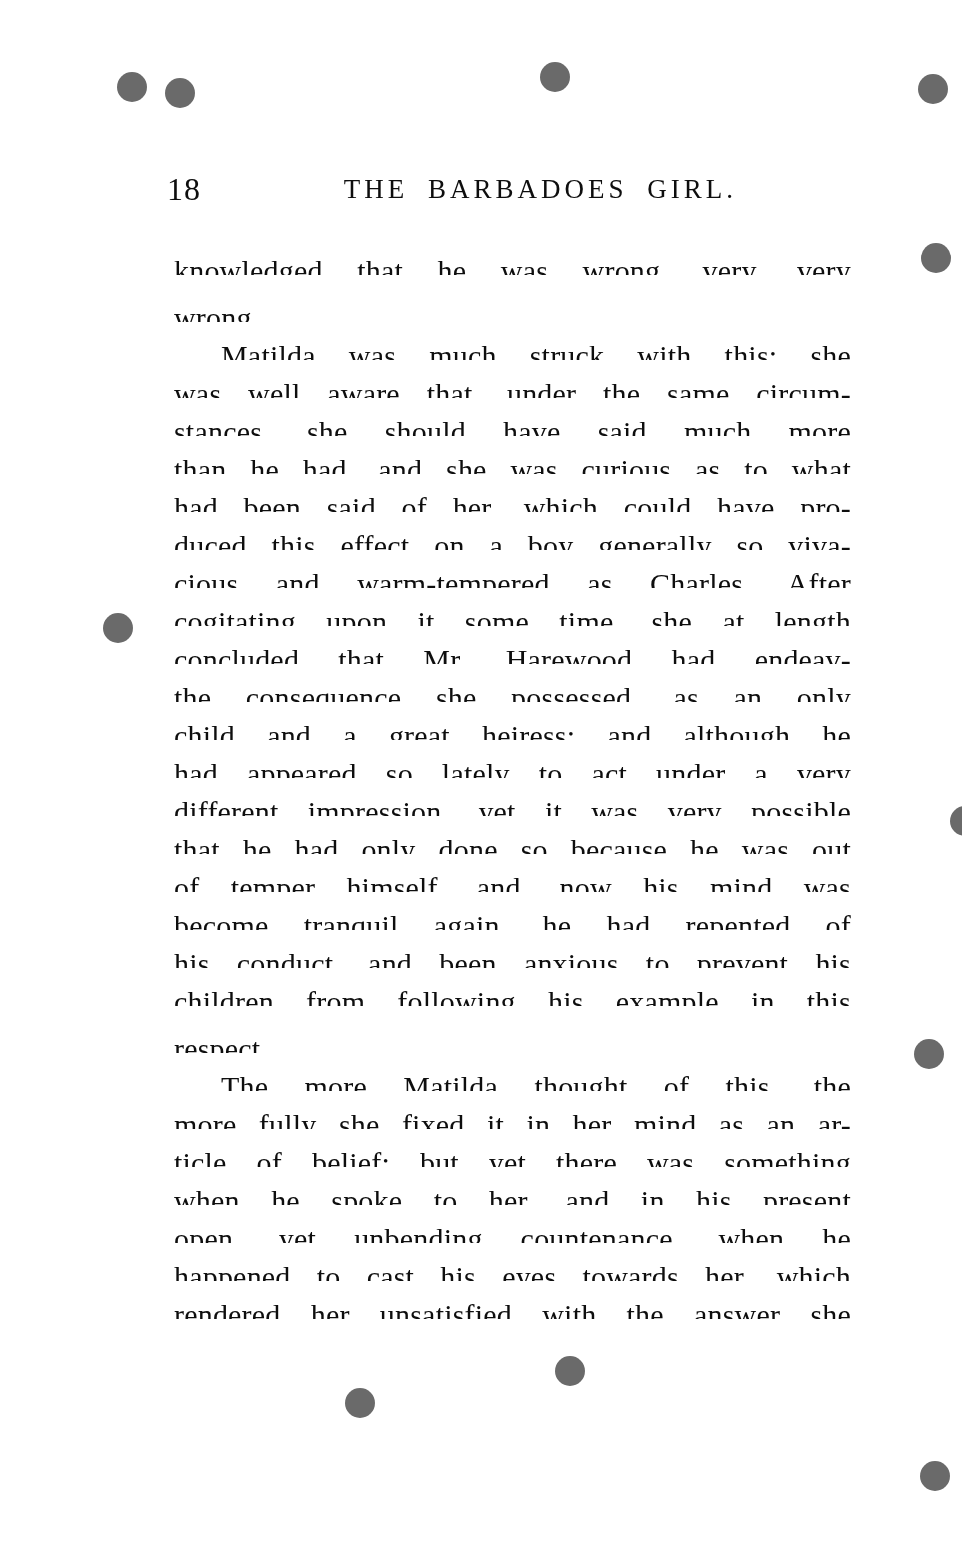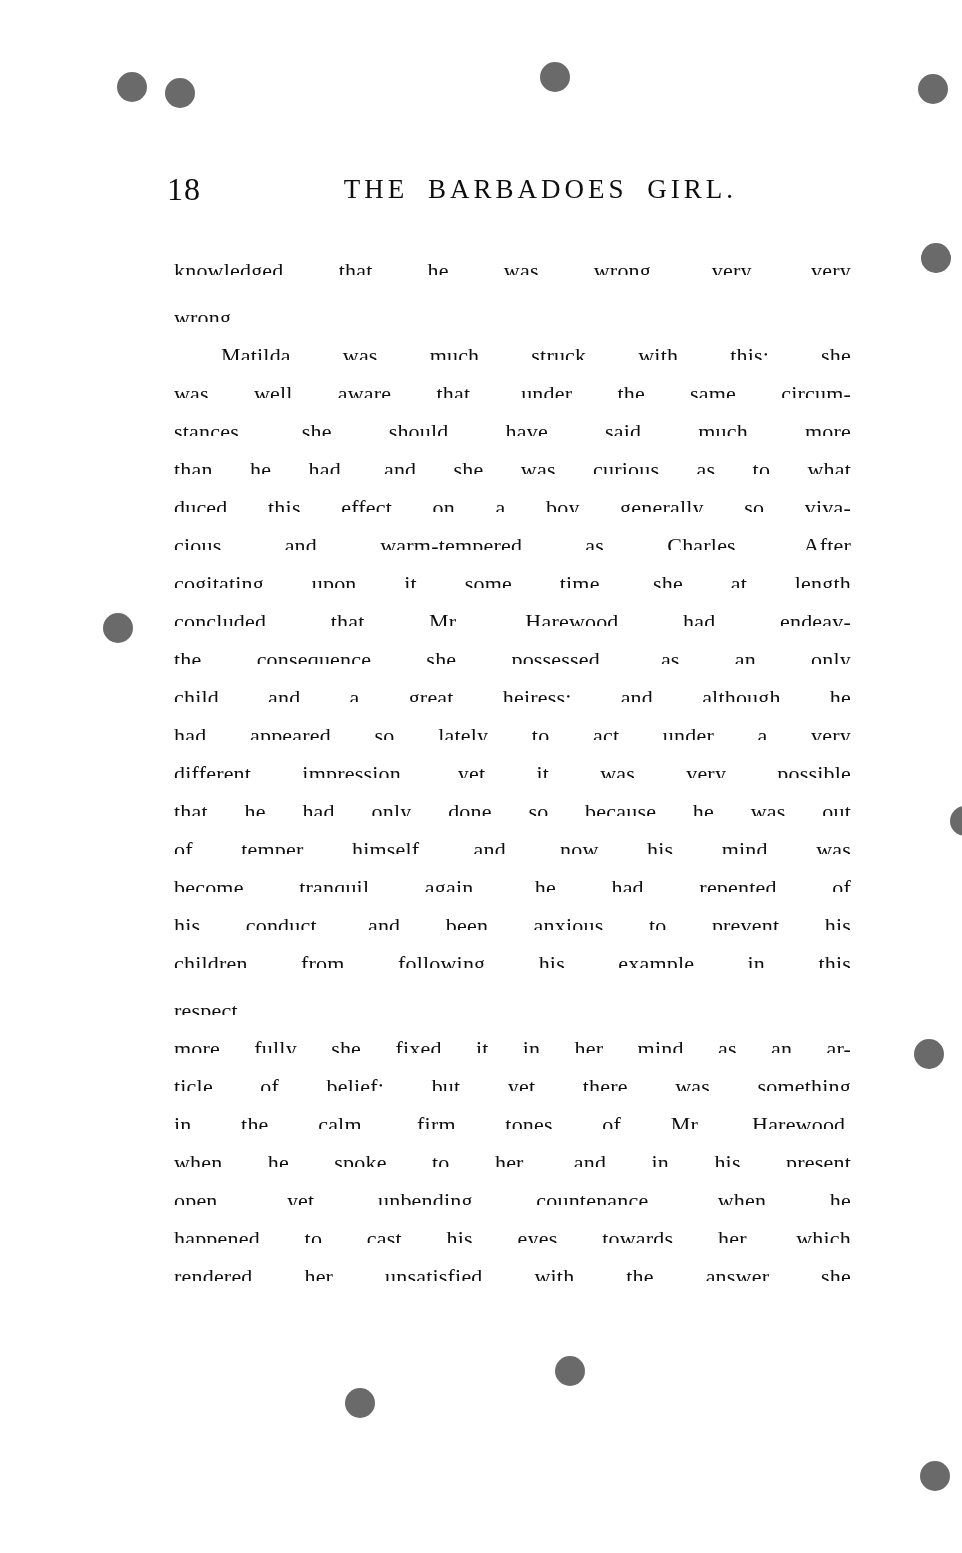--- a/index.html
+++ b/index.html
@@ -41,21 +41,21 @@
     word-spacing: 9px;
     white-space: nowrap;
   }
   .body-text {
     position: absolute;
     top: 207px;
     left: 129px;
     width: 737px;
   }
   .line {
-    font-size: 22px;
+    font-size: 30px;
     line-height: 38px;
     height: 38px;
     letter-spacing: 0.2px;
     text-align: justify;
     text-align-last: justify;
     overflow: hidden;
     white-space: nowrap;
   }
   .line.nojust {
     text-align: left;
@@ -82,37 +82,38 @@
     <span class="title">THE BARBADOES GIRL.</span>
   </div>
 
   <div class="body-text">
       <div class="line">knowledged that he was wrong, very, very</div>
       <div class="line nojust">wrong.</div>
       <div class="line indent">Matilda was much struck with this; she</div>
       <div class="line">was well aware that, under the same circum-</div>
       <div class="line">stances, she should have said much more</div>
       <div class="line">than he had, and she was curious as to what</div>
+      <div class="line">had been said of her, which could have pro-</div>
       <div class="line">duced this effect on a boy generally so viva-</div>
       <div class="line">cious and warm-tempered as Charles.  After</div>
       <div class="line">cogitating upon it some time, she at length</div>
       <div class="line">concluded that Mr. Harewood had endeav-</div>
       <div class="line">the consequence she possessed, as an only</div>
       <div class="line">child and a great heiress; and although he</div>
       <div class="line">had appeared so lately to act under a very</div>
       <div class="line">different impression, yet it was very possible</div>
       <div class="line">that he had only done so because he was out</div>
       <div class="line">of temper himself, and, now his mind was</div>
       <div class="line">become tranquil again, he had repented of</div>
       <div class="line">his conduct, and been anxious to prevent his</div>
       <div class="line">children from following his example in this</div>
       <div class="line nojust">respect.</div>
+      <div class="line indent">The more Matilda thought of this, the</div>
       <div class="line">more fully she fixed it in her mind as an ar-</div>
       <div class="line">ticle of belief; but yet there was something</div>
-      <div class="line">in the calm, firm tones of Mr. Harewood,</div>
       <div class="line">when he spoke to her, and in his present</div>
       <div class="line">open, yet unbending countenance, when he</div>
       <div class="line">happened to cast his eyes towards her, which</div>
       <div class="line">rendered her unsatisfied with the answer she</div>
     </div>
 
   <div id="specks">
       <div class="speck" style="left: 102px; top: 57px; width: 4px; height: 4px;"></div>
       <div class="speck" style="left: 150px; top: 63px; width: 4px; height: 4px;"></div>
       <div class="speck" style="left: 525px; top: 47px; width: 3px; height: 3px;"></div>

